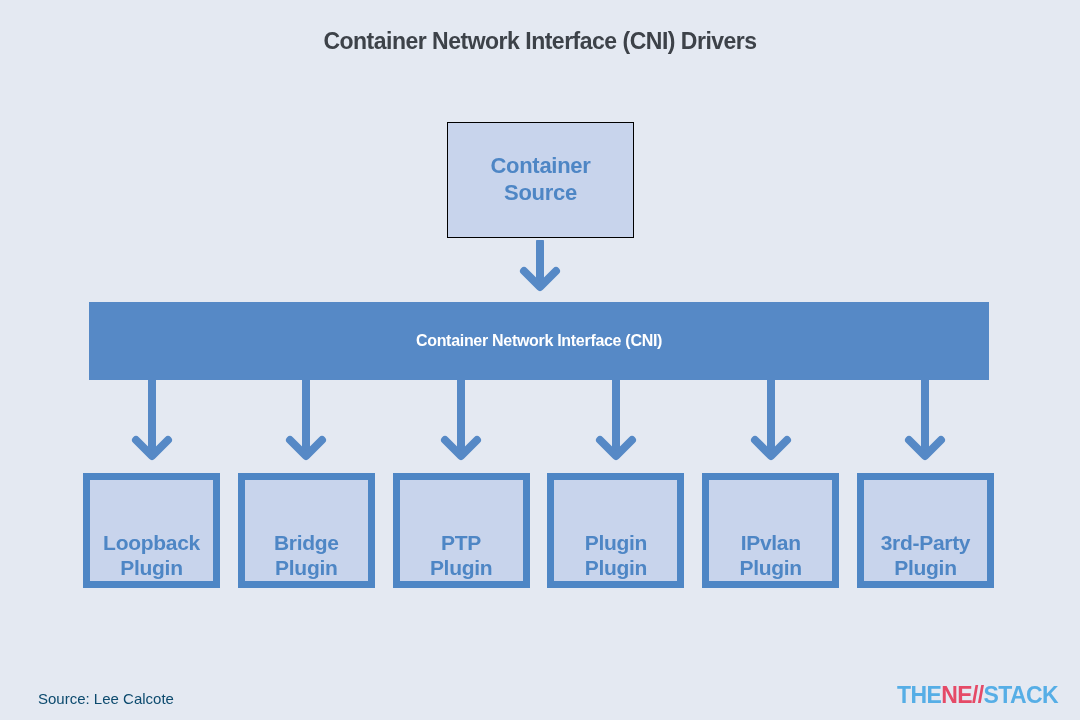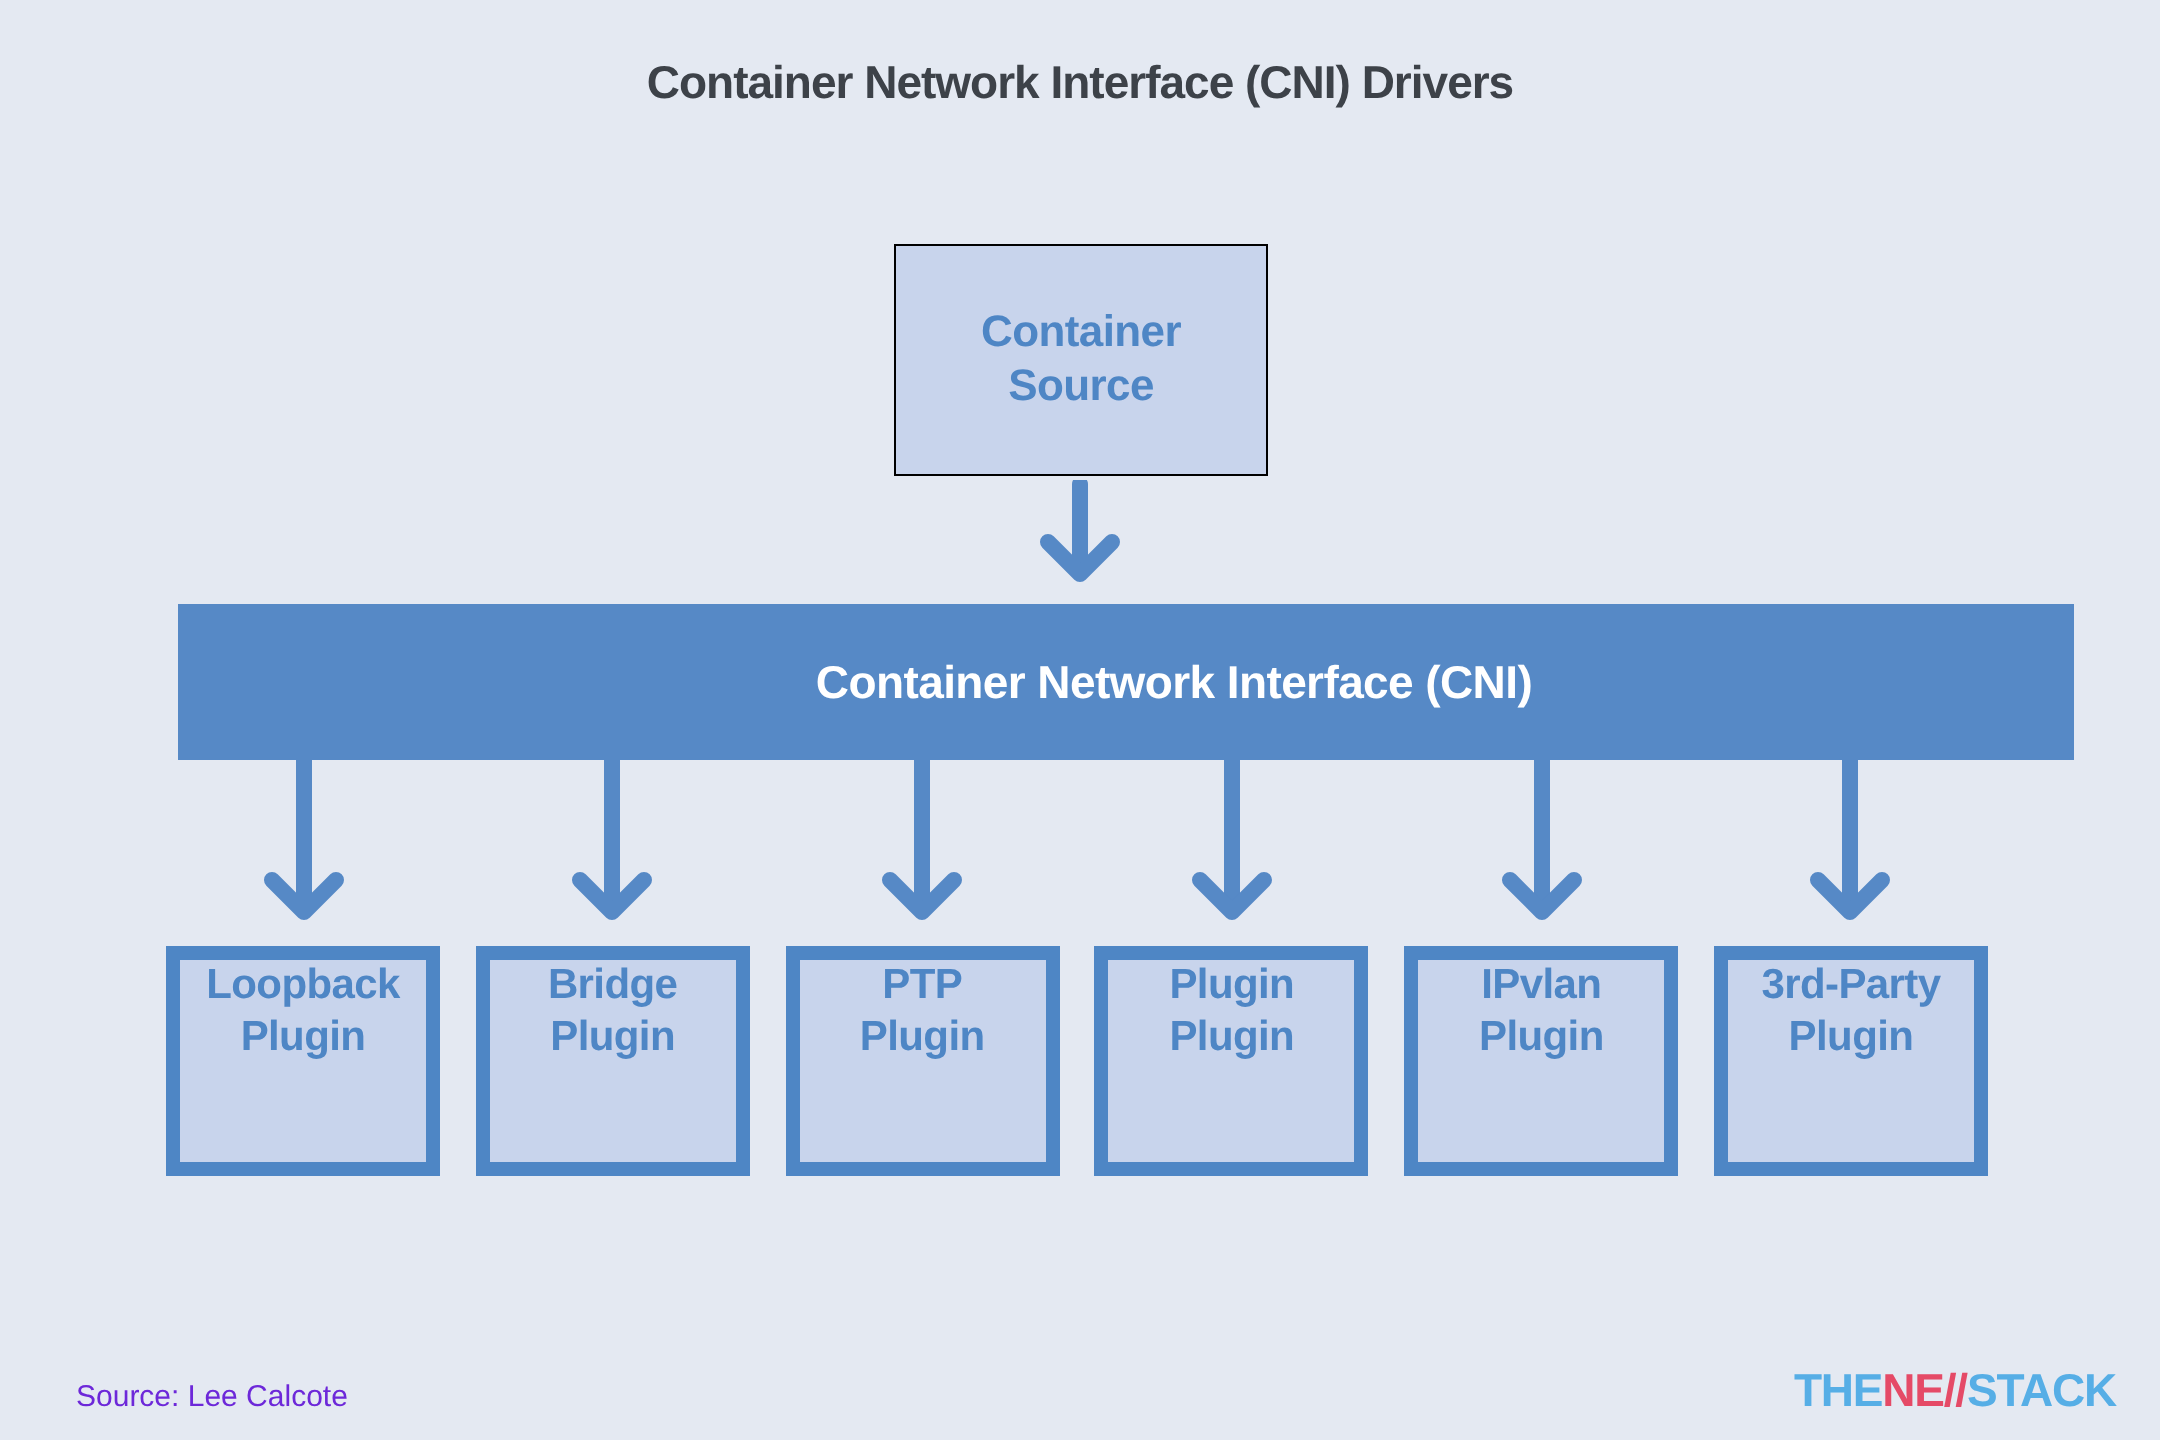--- a/index.html
+++ b/index.html
@@ -62,24 +62,23 @@
     position: absolute;
     left: 89px;
     top: 302px;
     width: 900px;
     height: 78px;
     background: #5689c6;
     display: flex;
     align-items: center;
     justify-content: center;
     color: #ffffff;
-    font-size: 23px;
+    font-size: 16px;
     font-weight: bold;
     letter-spacing: -0.3px;
-    padding-left: 48px;
   }
   .plugins-row {
     position: absolute;
     left: 83px;
     top: 380px;
     width: 911px;
     display: flex;
     justify-content: space-between;
   }
   .plugin-col {
@@ -89,30 +88,30 @@
     width: 137px;
   }
   .arrow-branch { display: block; margin-bottom: 9px; }
   .plugin-box {
     width: 137px;
     height: 115px;
     box-sizing: border-box;
     border: 7px solid #4e86c5;
     background: #c8d4ec;
     display: flex;
-    align-items: flex-start;
+    align-items: flex-end;
     justify-content: center;
   }
   .plugin-box .box-label { font-size: 21px; }
   .source {
     position: absolute;
     left: 38px;
     bottom: 13px;
     font-size: 15px;
-    color: #6d28d9;
+    color: #0c4a6e;
   }
   .logo {
     position: absolute;
     right: 22px;
     bottom: 11px;
     font-size: 23px;
     font-weight: bold;
     letter-spacing: -0.6px;
     white-space: nowrap;
   }

